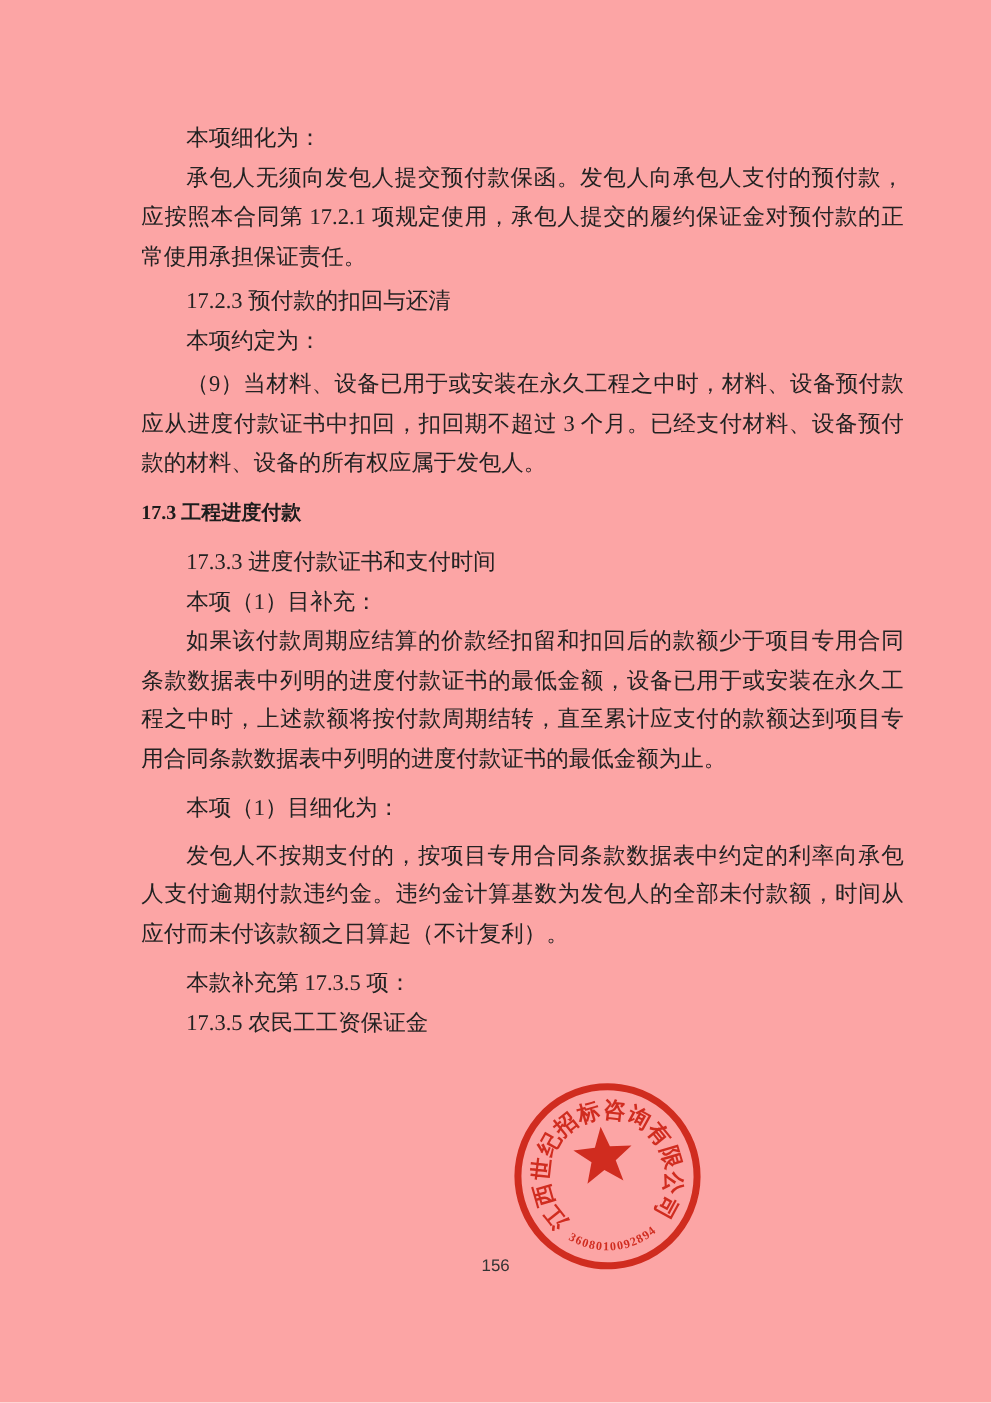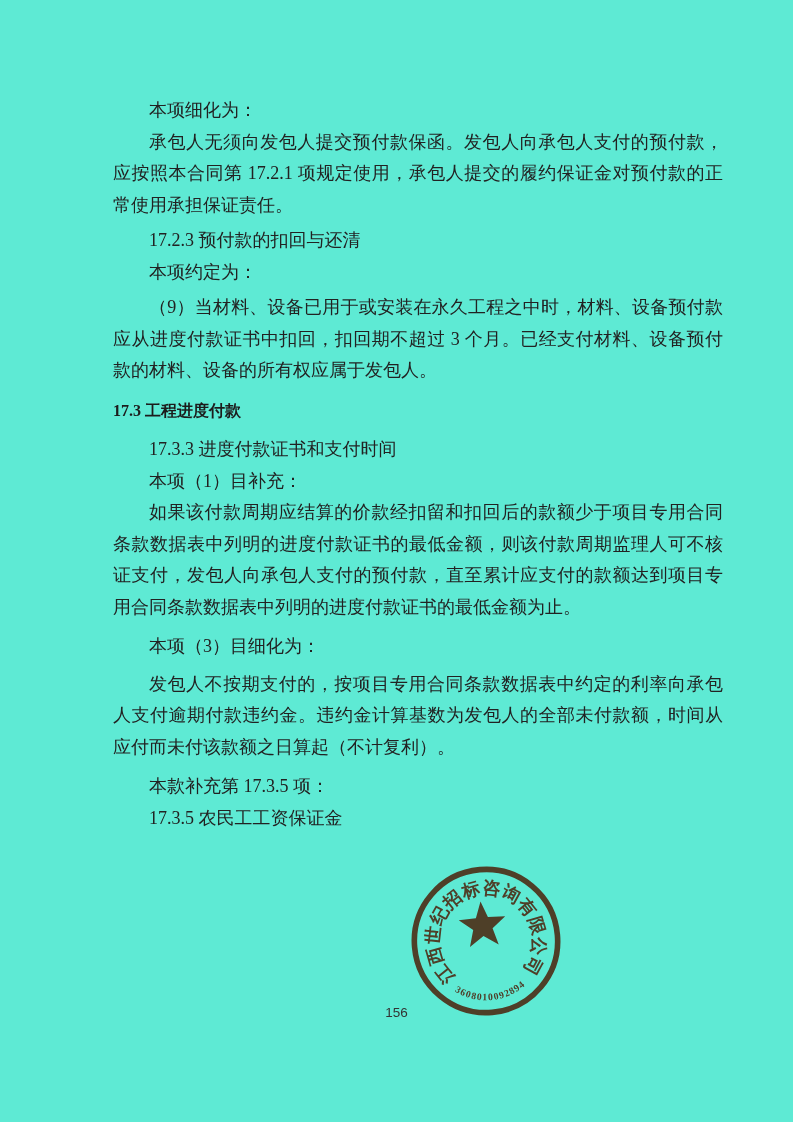--- a/index.html
+++ b/index.html
@@ -4,21 +4,21 @@
 <style>
   html, body { margin: 0; padding: 0; }
   body {
     width: 793px; height: 1122px;
     background: #ffffff;
     font-family: "Liberation Serif", "DejaVu Serif", serif;
   }
   .page {
     position: relative;
     width: 793px; height: 1122px;
-    background: #5eead4;
+    background: #fca5a5;
     overflow: hidden;
   }
   .content {
     position: absolute;
     left: 113px; top: 95px;
     width: 610px;
     font-size: 18px;
     line-height: 31.5px;
     color: #222222;
     text-align: justify;
@@ -67,22 +67,22 @@
 
   <div class="content">
     <p>本项细化为：</p>
     <p>承包人无须向发包人提交预付款保函。发包人向承包人支付的预付款，应按照本合同第 17.2.1 项规定使用，承包人提交的履约保证金对预付款的正常使用承担保证责任。</p>
     <p class="gap-xs">17.2.3 预付款的扣回与还清</p>
     <p>本项约定为：</p>
     <p class="gap-xs">（9）当材料、设备已用于或安装在永久工程之中时，材料、设备预付款应从进度付款证书中扣回，扣回期不超过 3 个月。已经支付材料、设备预付款的材料、设备的所有权应属于发包人。</p>
     <h2>17.3 工程进度付款</h2>
     <p>17.3.3 进度付款证书和支付时间</p>
     <p>本项（1）目补充：</p>
-    <p>如果该付款周期应结算的价款经扣留和扣回后的款额少于项目专用合同条款数据表中列明的进度付款证书的最低金额，则该付款周期监理人可不核证支付，发包人向承包人支付的预付款，直至累计应支付的款额达到项目专用合同条款数据表中列明的进度付款证书的最低金额为止。</p>
-    <p class="gap-md">本项（3）目细化为：</p>
+    <p>如果该付款周期应结算的价款经扣留和扣回后的款额少于项目专用合同条款数据表中列明的进度付款证书的最低金额，设备已用于或安装在永久工程之中时，上述款额将按付款周期结转，直至累计应支付的款额达到项目专用合同条款数据表中列明的进度付款证书的最低金额为止。</p>
+    <p class="gap-md">本项（1）目细化为：</p>
     <p class="gap-sm">发包人不按期支付的，按项目专用合同条款数据表中约定的利率向承包人支付逾期付款违约金。违约金计算基数为发包人的全部未付款额，时间从应付而未付该款额之日算起（不计复利）。</p>
     <p class="gap-md">本款补充第 17.3.5 项：</p>
     <p>17.3.5 农民工工资保证金</p>
   </div>
 
   <svg class="seal" viewBox="0 0 170 170" aria-hidden="true">
     <defs>
       <path id="arcTop" d="M 52.5 117.5 A 46 46 0 1 1 117.5 117.5" fill="none"></path>
       <path id="arcBottom" d="M 44 126 A 58 58 0 0 0 126 126" fill="none"></path>
     </defs>

